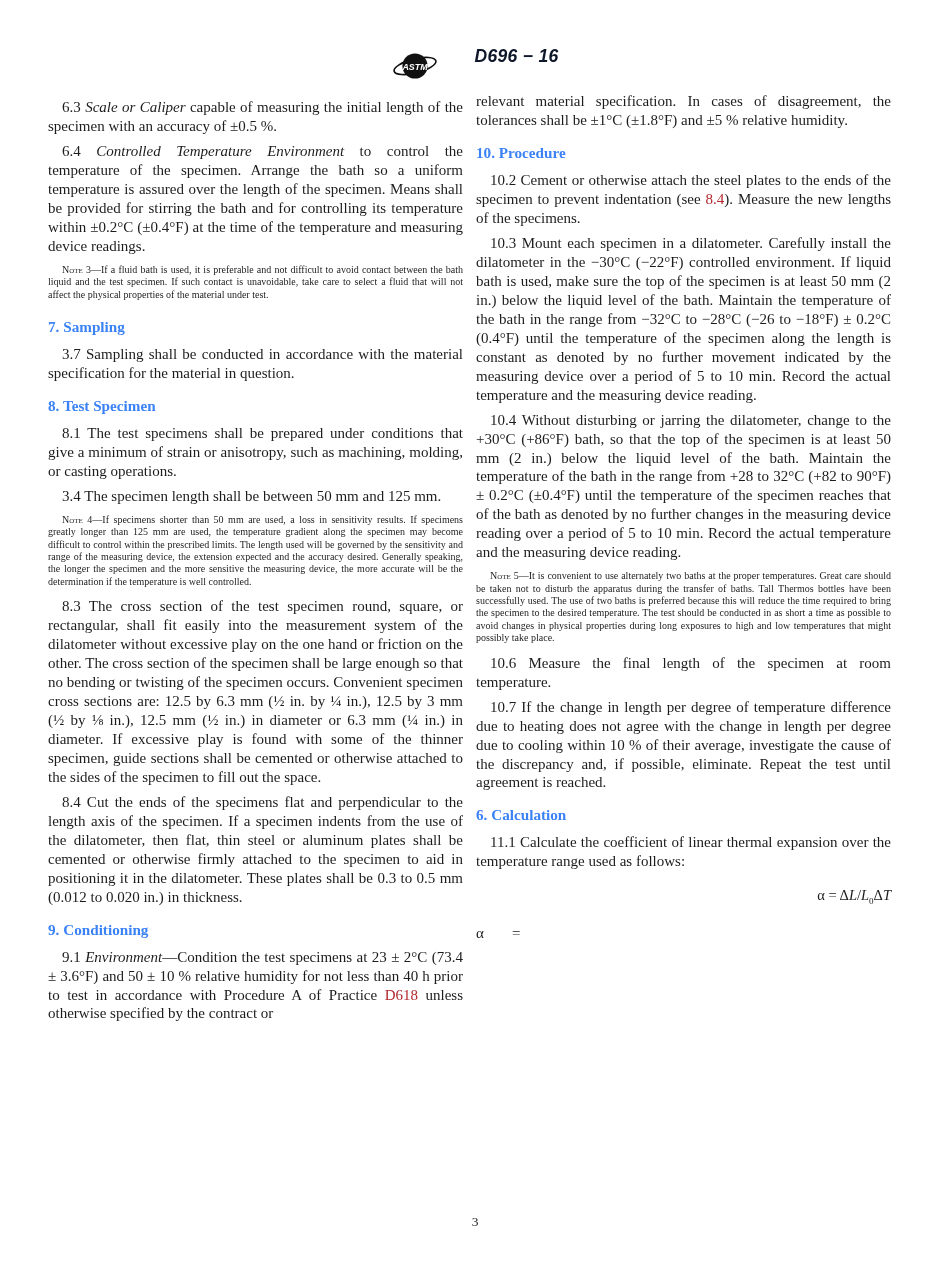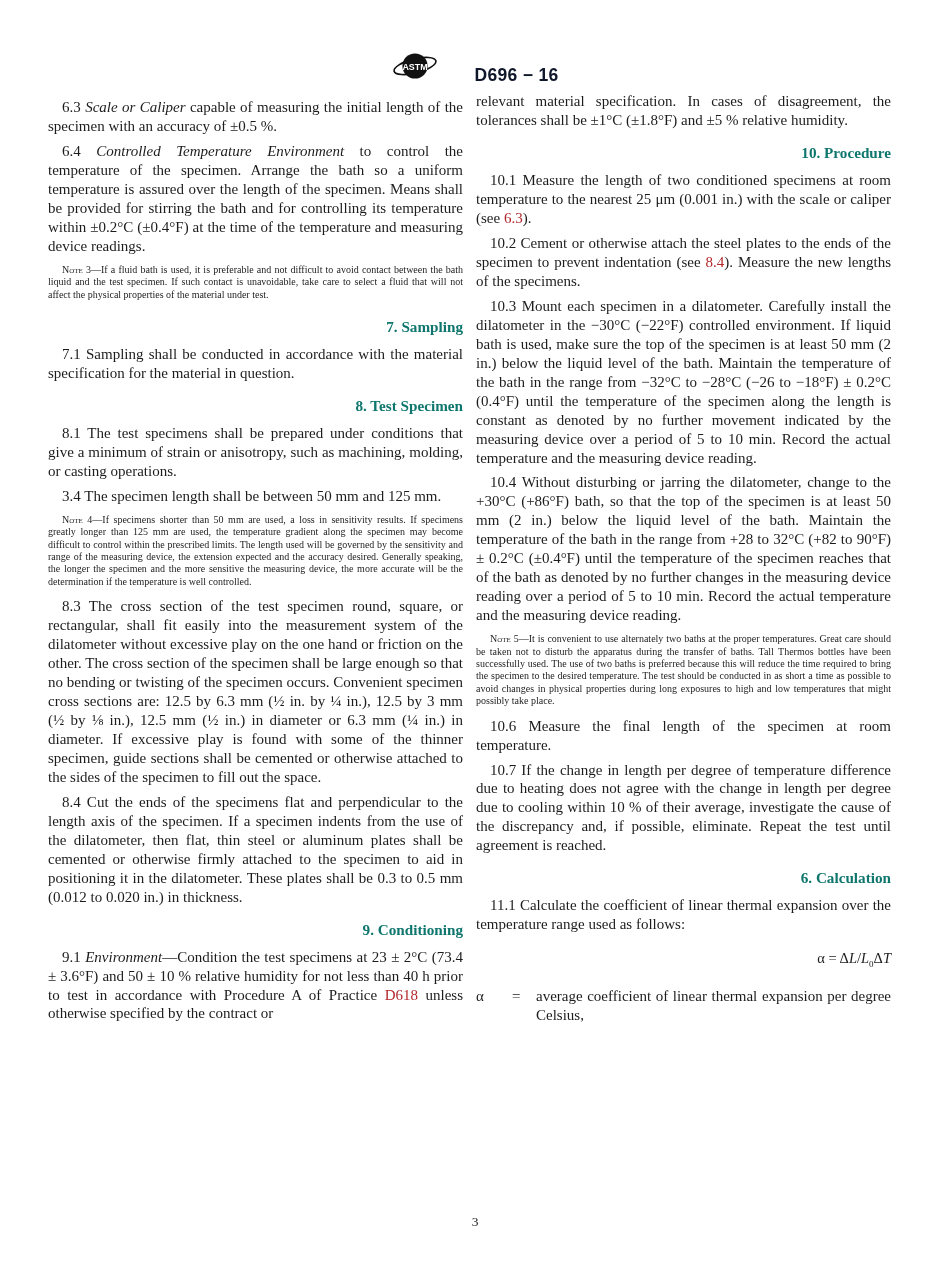--- a/index.html
+++ b/index.html
@@ -9,21 +9,21 @@
     height: 1272px;
     margin: 0 auto;
     background: #ffffff;
     font-family: "Liberation Serif", serif;
     color: #1c1c1c;
     overflow: hidden;
   }
   .header {
     position: absolute;
     top: 46px; left: 0; width: 100%;
-    display: flex; justify-content: center; align-items: flex-end; gap: 9px;
+    display: flex; justify-content: center; align-items: flex-start; gap: 9px; font-style: italic;
   }
   .doc-code {
     font-family: "Liberation Sans", sans-serif;
     font-weight: bold;
     font-size: 17.5px;
     letter-spacing: 0.3px;
     color: #0f172a;
     margin-left: 28px;
   }
   .columns {
@@ -42,21 +42,21 @@
   p.body-p.noindent { text-indent: 0; padding-top: 0; }
   p.note {
     margin: 0; padding-top: 8px; padding-bottom: 3px;
     font-size: 10px; line-height: 1.24;
     text-align: justify;
     text-indent: 14px;
     font-family: Liberation Serif, serif;
   }
   h2.sect {
     margin: 0; padding-top: 14px; padding-bottom: 3px;
-    font-size: 15.2px; font-weight: bold; color: #0f766e; text-align: right;
+    font-size: 15.2px; font-weight: bold; color: #3b82f6;
   }
   .equation {
     padding: 16px 0 9px 0;
     text-align: right;
     font-size: 14.5px;
   }
   .def-row {
     display: flex;
     padding-top: 11px;
     font-size: 15px; line-height: 1.265;
@@ -88,46 +88,44 @@
     </svg>
     <span class="doc-code">D696 − 16</span>
   </div>
 
   <div class="columns">
     <div class="col" id="col-left">
         <p class="body-p"><span>6.3 </span><span class="seg-i">Scale or Caliper</span><span> capable of measuring the initial length of the specimen with an accuracy of ±0.5 %.</span></p>
         <p class="body-p"><span>6.4 </span><span class="seg-i">Controlled Temperature Environment</span><span> to control the temperature of the specimen. Arrange the bath so a uniform temperature is assured over the length of the specimen. Means shall be provided for stirring the bath and for controlling its temperature within ±0.2°C (±0.4°F) at the time of the temperature and measuring device readings.</span></p>
         <p class="note"><span class="seg-sc">Note</span><span> 3—If a fluid bath is used, it is preferable and not difficult to avoid contact between the bath liquid and the test specimen. If such contact is unavoidable, take care to select a fluid that will not affect the physical properties of the material under test.</span></p>
         <h2 class="sect">7.  Sampling</h2>
-        <p class="body-p"><span>7.1 Sampling shall be conducted in accordance with the material specification for the material in question.</span></p>
+        <p class="body-p"><span>3.7 Sampling shall be conducted in accordance with the material specification for the material in question.</span></p>
         <h2 class="sect">8.  Test Specimen</h2>
         <p class="body-p"><span>8.1 The test specimens shall be prepared under conditions that give a minimum of strain or anisotropy, such as machining, molding, or casting operations.</span></p>
         <p class="body-p"><span>3.4 The specimen length shall be between 50 mm and 125 mm.</span></p>
         <p class="note"><span class="seg-sc">Note</span><span> 4—If specimens shorter than 50 mm are used, a loss in sensitivity results. If specimens greatly longer than 125 mm are used, the temperature gradient along the specimen may become difficult to control within the prescribed limits. The length used will be governed by the sensitivity and range of the measuring device, the extension expected and the accuracy desired. Generally speaking, the longer the specimen and the more sensitive the measuring device, the more accurate will be the determination if the temperature is well controlled.</span></p>
         <p class="body-p"><span>8.3 The cross section of the test specimen round, square, or rectangular, shall fit easily into the measurement system of the dilatometer without excessive play on the one hand or friction on the other. The cross section of the specimen shall be large enough so that no bending or twisting of the specimen occurs. Convenient specimen cross sections are: 12.5 by 6.3 mm (½ in. by ¼ in.), 12.5 by 3 mm (½ by ⅛ in.), 12.5 mm (½ in.) in diameter or 6.3 mm (¼ in.) in diameter. If excessive play is found with some of the thinner specimen, guide sections shall be cemented or otherwise attached to the sides of the specimen to fill out the space.</span></p>
         <p class="body-p"><span>8.4 Cut the ends of the specimens flat and perpendicular to the length axis of the specimen. If a specimen indents from the use of the dilatometer, then flat, thin steel or aluminum plates shall be cemented or otherwise firmly attached to the specimen to aid in positioning it in the dilatometer. These plates shall be 0.3 to 0.5 mm (0.012 to 0.020 in.) in thickness.</span></p>
         <h2 class="sect">9.  Conditioning</h2>
         <p class="body-p"><span>9.1 </span><span class="seg-i">Environment</span><span>—Condition the test specimens at 23 ± 2°C (73.4 ± 3.6°F) and 50 ± 10 % relative humidity for not less than 40 h prior to test in accordance with Procedure A of Practice </span><span class="seg-link">D618</span><span> unless otherwise specified by the contract or</span></p>
       </div>
     <div class="col" id="col-right">
         <p class="body-p noindent"><span>relevant material specification. In cases of disagreement, the tolerances shall be ±1°C (±1.8°F) and ±5 % relative humidity.</span></p>
         <h2 class="sect">10.  Procedure</h2>
-        <p class="body-p"><span>10.1 Measure the length of two conditioned specimens at room temperature to the nearest 25 μm (0.001 in.) with the scale or caliper (see </span><span class="seg-link">6.3</span><span>).</span></p>
         <p class="body-p"><span>10.2 Cement or otherwise attach the steel plates to the ends of the specimen to prevent indentation (see </span><span class="seg-link">8.4</span><span>). Measure the new lengths of the specimens.</span></p>
         <p class="body-p"><span>10.3 Mount each specimen in a dilatometer. Carefully install the dilatometer in the −30°C (−22°F) controlled environment. If liquid bath is used, make sure the top of the specimen is at least 50 mm (2 in.) below the liquid level of the bath. Maintain the temperature of the bath in the range from −32°C to −28°C (−26 to −18°F) ± 0.2°C (0.4°F) until the temperature of the specimen along the length is constant as denoted by no further movement indicated by the measuring device over a period of 5 to 10 min. Record the actual temperature and the measuring device reading.</span></p>
         <p class="body-p"><span>10.4 Without disturbing or jarring the dilatometer, change to the +30°C (+86°F) bath, so that the top of the specimen is at least 50 mm (2 in.) below the liquid level of the bath. Maintain the temperature of the bath in the range from +28 to 32°C (+82 to 90°F) ± 0.2°C (±0.4°F) until the temperature of the specimen reaches that of the bath as denoted by no further changes in the measuring device reading over a period of 5 to 10 min. Record the actual temperature and the measuring device reading.</span></p>
         <p class="note"><span class="seg-sc">Note</span><span> 5—It is convenient to use alternately two baths at the proper temperatures. Great care should be taken not to disturb the apparatus during the transfer of baths. Tall Thermos bottles have been successfully used. The use of two baths is preferred because this will reduce the time required to bring the specimen to the desired temperature. The test should be conducted in as short a time as possible to avoid changes in physical properties during long exposures to high and low temperatures that might possibly take place.</span></p>
         <p class="body-p"><span>10.6 Measure the final length of the specimen at room temperature.</span></p>
         <p class="body-p"><span>10.7 If the change in length per degree of temperature difference due to heating does not agree with the change in length per degree due to cooling within 10 % of their average, investigate the cause of the discrepancy and, if possible, eliminate. Repeat the test until agreement is reached.</span></p>
         <h2 class="sect">6.  Calculation</h2>
         <p class="body-p"><span>11.1 Calculate the coefficient of linear thermal expansion over the temperature range used as follows:</span></p>
         <div class="equation"><span>α = Δ</span><span class="seg-i">L</span><span>/</span><span class="seg-i">L</span><sub class="seg-sub">0</sub><span>Δ</span><span class="seg-i">T</span></div>
         <div class="def-row">
           <span class="def-term">α</span>
           <span class="def-eq">=</span>
-          <span class="def-text"><span>average coefficient of linear thermal expansion per degree Celsius,</span></span>
         </div>
       </div>
   </div>
 
   <div class="page-num">3</div>
 
 </div>
 
 </body></html>

